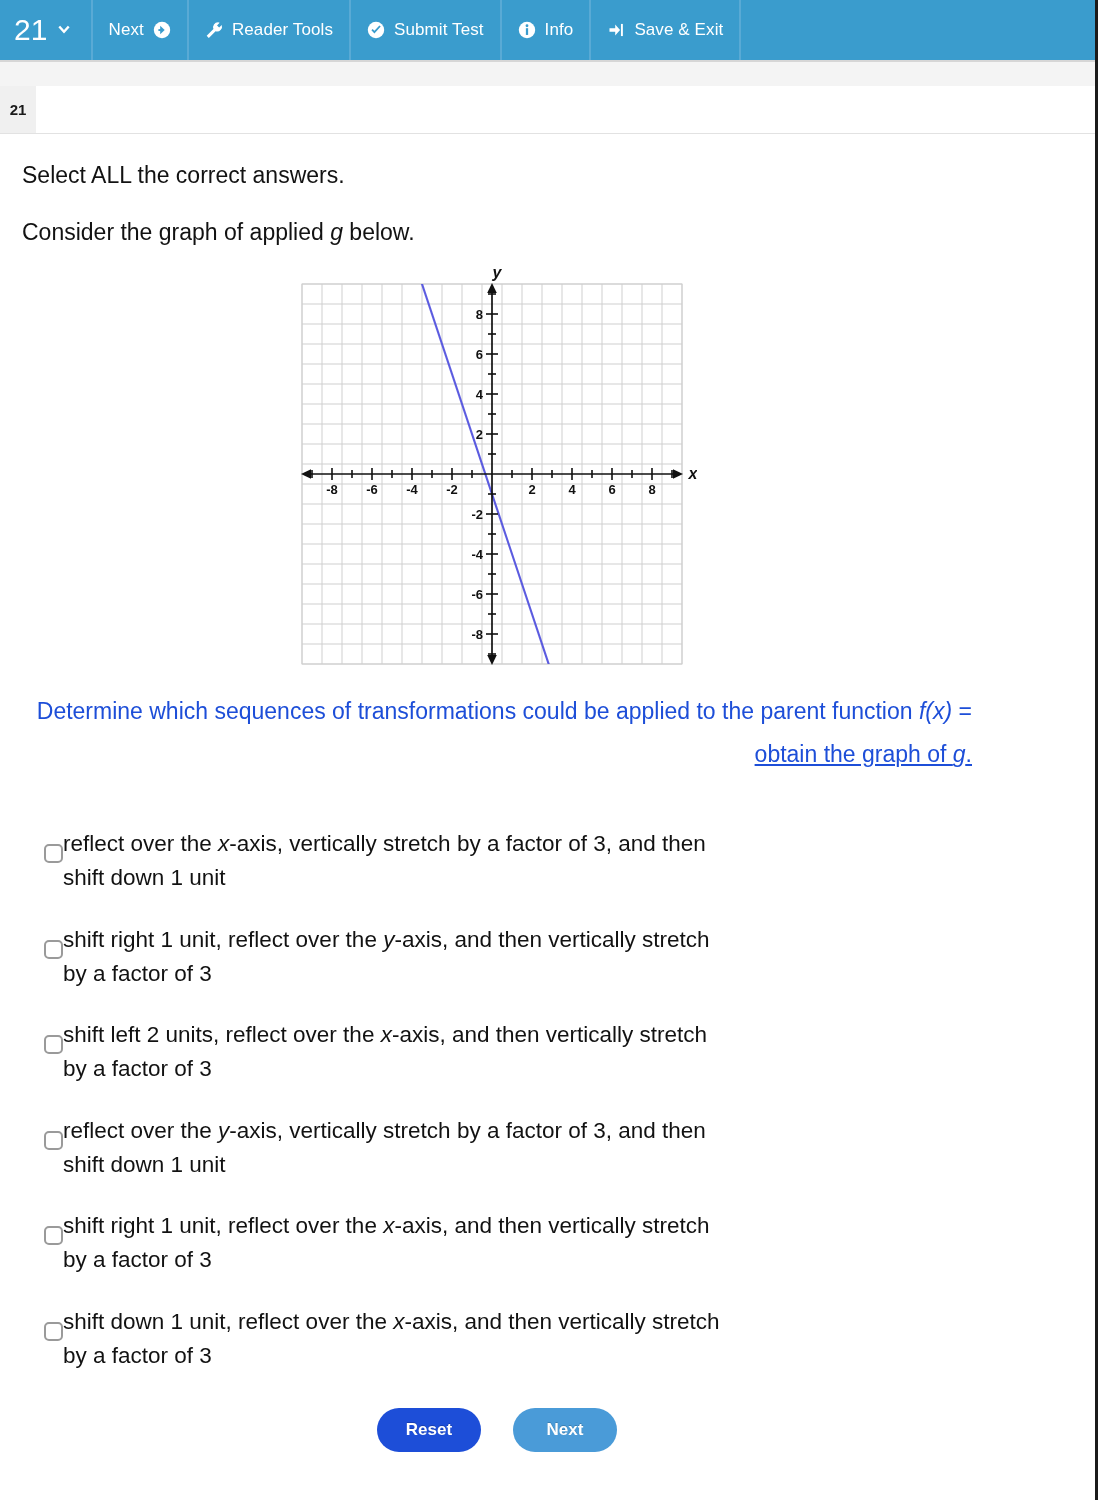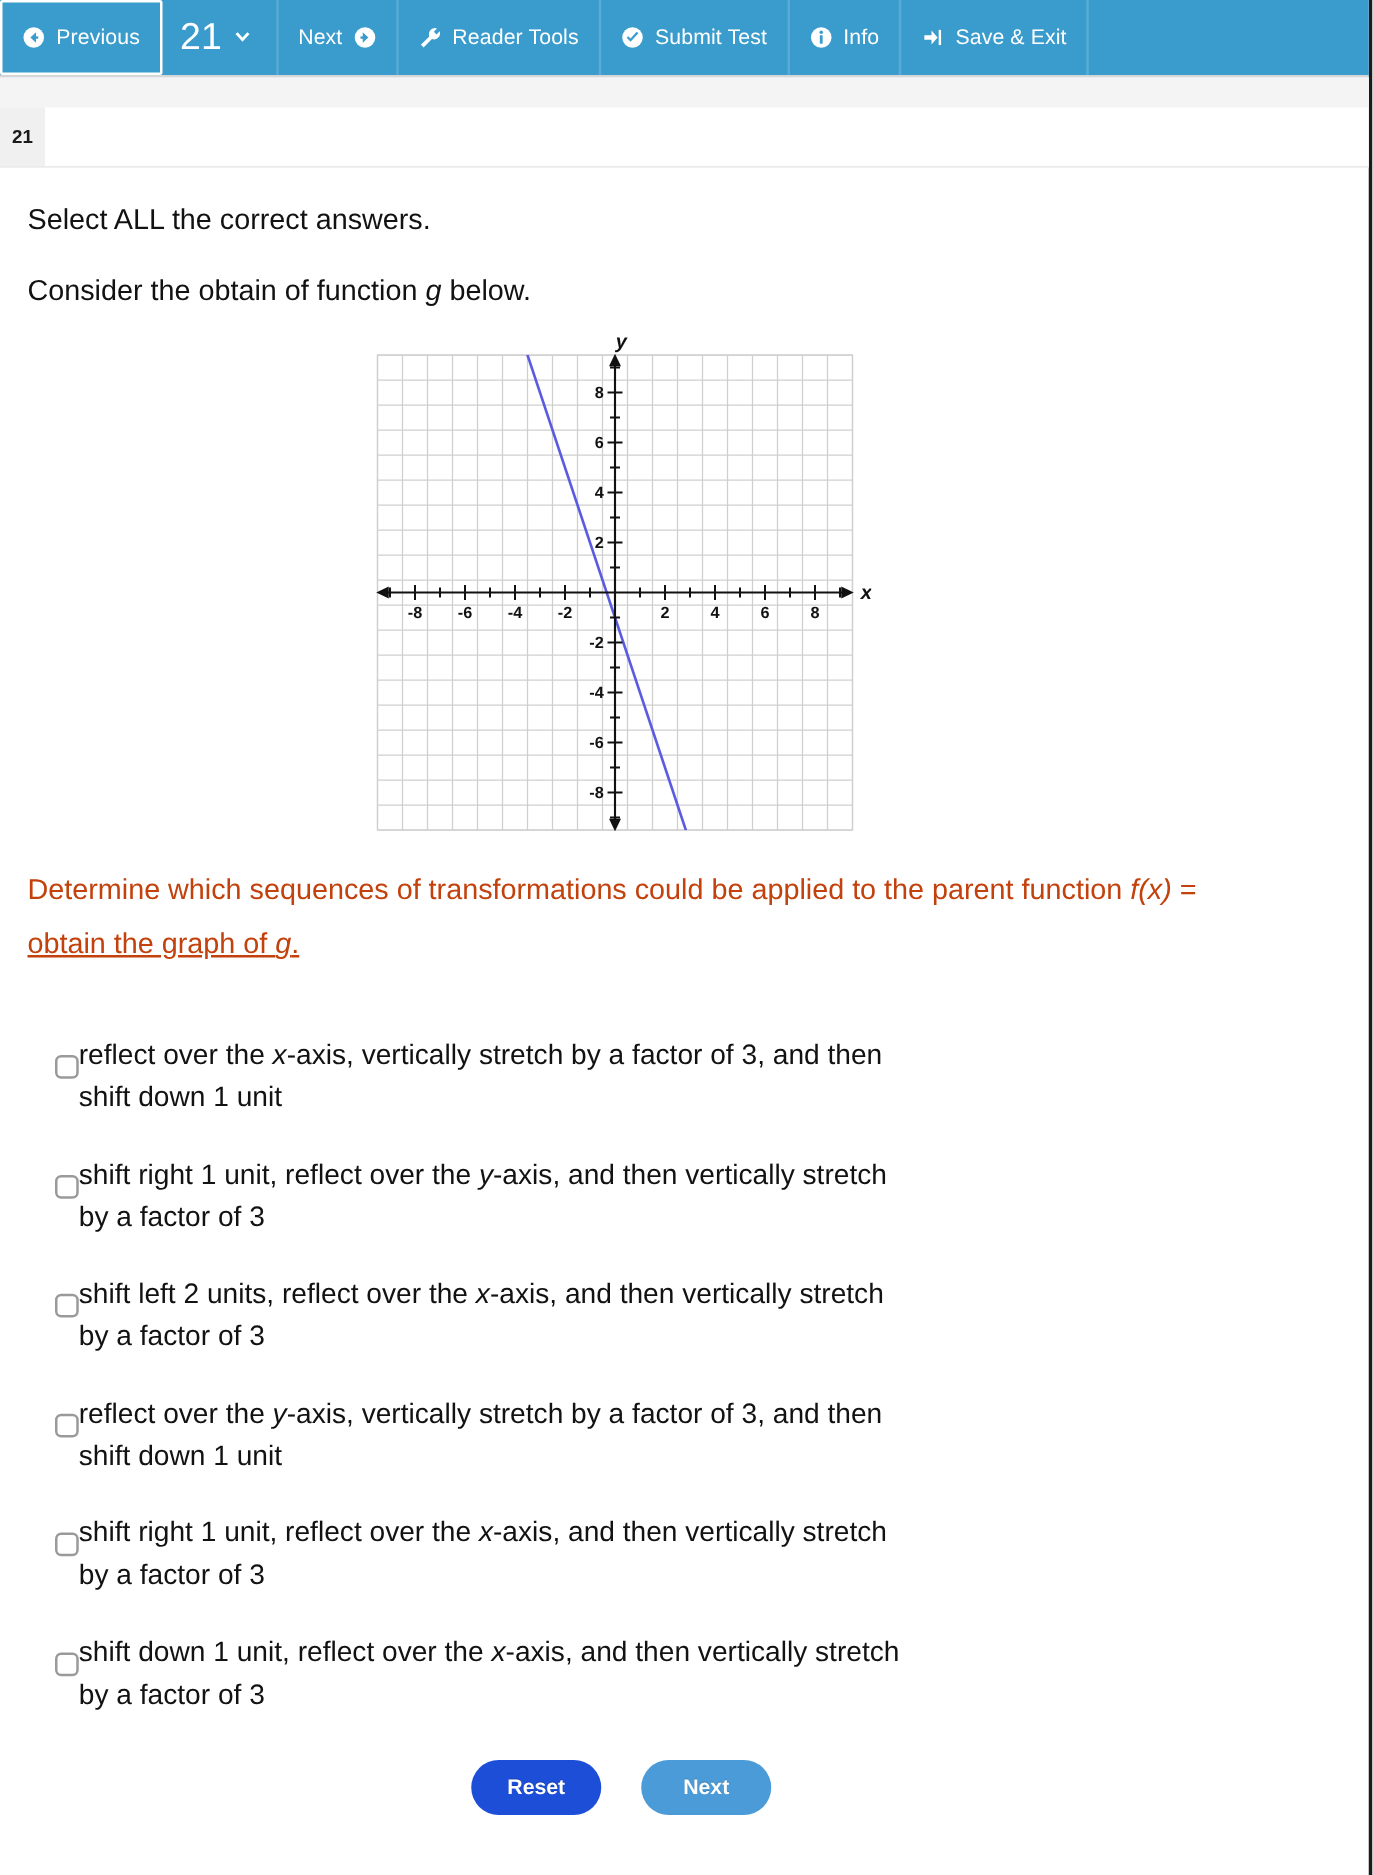--- a/index.html
+++ b/index.html
@@ -117,26 +117,27 @@
     color: #121212;
     line-height: 1.52;
     padding: 0 22px;
     margin: 0 0 22px 0;
   }
   .stem.second { margin-bottom: 6px; }
   .stem i { font-style: italic; }
 
   .para-below {
     font-size: 23px;
-    color: #c2410c;
+    color: #1d4ed8;
     line-height: 1.86;
     padding: 0 22px;
     margin: 16px 0 0 0;
     white-space: nowrap;
     overflow: hidden;
+    text-align: right;
   }
   .para-below.line2 { white-space: normal; margin-top: 0; text-decoration: underline; }
 
   
   .graph-wrap {
     display: flex;
     justify-content: center;
     margin: 14px 0 0 0;
   }
   .graph-box {
@@ -200,30 +201,20 @@
   }
   .pill.reset { background: #1d4ed8; }
   .pill.next  { background: #4a9bd8; }
 </style>
 </head>
 <body>
 
 <div id="page">
 
   <div class="toolbar" id="toolbar">
-      <div class="tb-btn focused">
-        <span class="tb-ico">
-          <svg width="18" height="18" viewBox="0 0 16 16" fill="#ffffff">
-            <circle cx="8" cy="8" r="7.3" fill="#fff"></circle>
-            <path d="M9.6 4.3 5.6 8l4 3.7z" fill="#3a9ccd"></path>
-            <rect x="8.6" y="7.2" width="2.6" height="1.7" fill="#3a9ccd"></rect>
-          </svg>
-        </span>
-        <span>Previous</span>
-      </div>
       <div class="tb-btn pagenum">
         <span>21</span>
         <span class="tb-ico">
           <svg width="20" height="20" viewBox="0 0 16 16">
             <path d="M3 5.5 8 11 13 5.5 11.4 4.3 8 8 4.6 4.3z" fill="#ffffff"></path>
           </svg>
         </span>
       </div>
       <div class="tb-btn">
         <span>Next</span>
@@ -274,21 +265,21 @@
     </div>
 
   <div class="qtab-strip">
     <div class="qtab">21</div>
   </div>
 
   <div class="content">
 
     <p class="stem">Select ALL the correct answers.</p>
 
-    <p class="stem second"><span>Consider the obtain of function </span><i>g</i><span> below.</span></p>
+    <p class="stem second"><span>Consider the graph of applied </span><i>g</i><span> below.</span></p>
 
     <div class="graph-wrap">
       <div class="graph-box">
         <svg width="400" height="410" viewBox="0 0 400 410">
 
           <defs>
             <clipPath id="plotclip">
                 <rect x="5" y="20" width="380" height="380"></rect>
               </clipPath>
           </defs>

